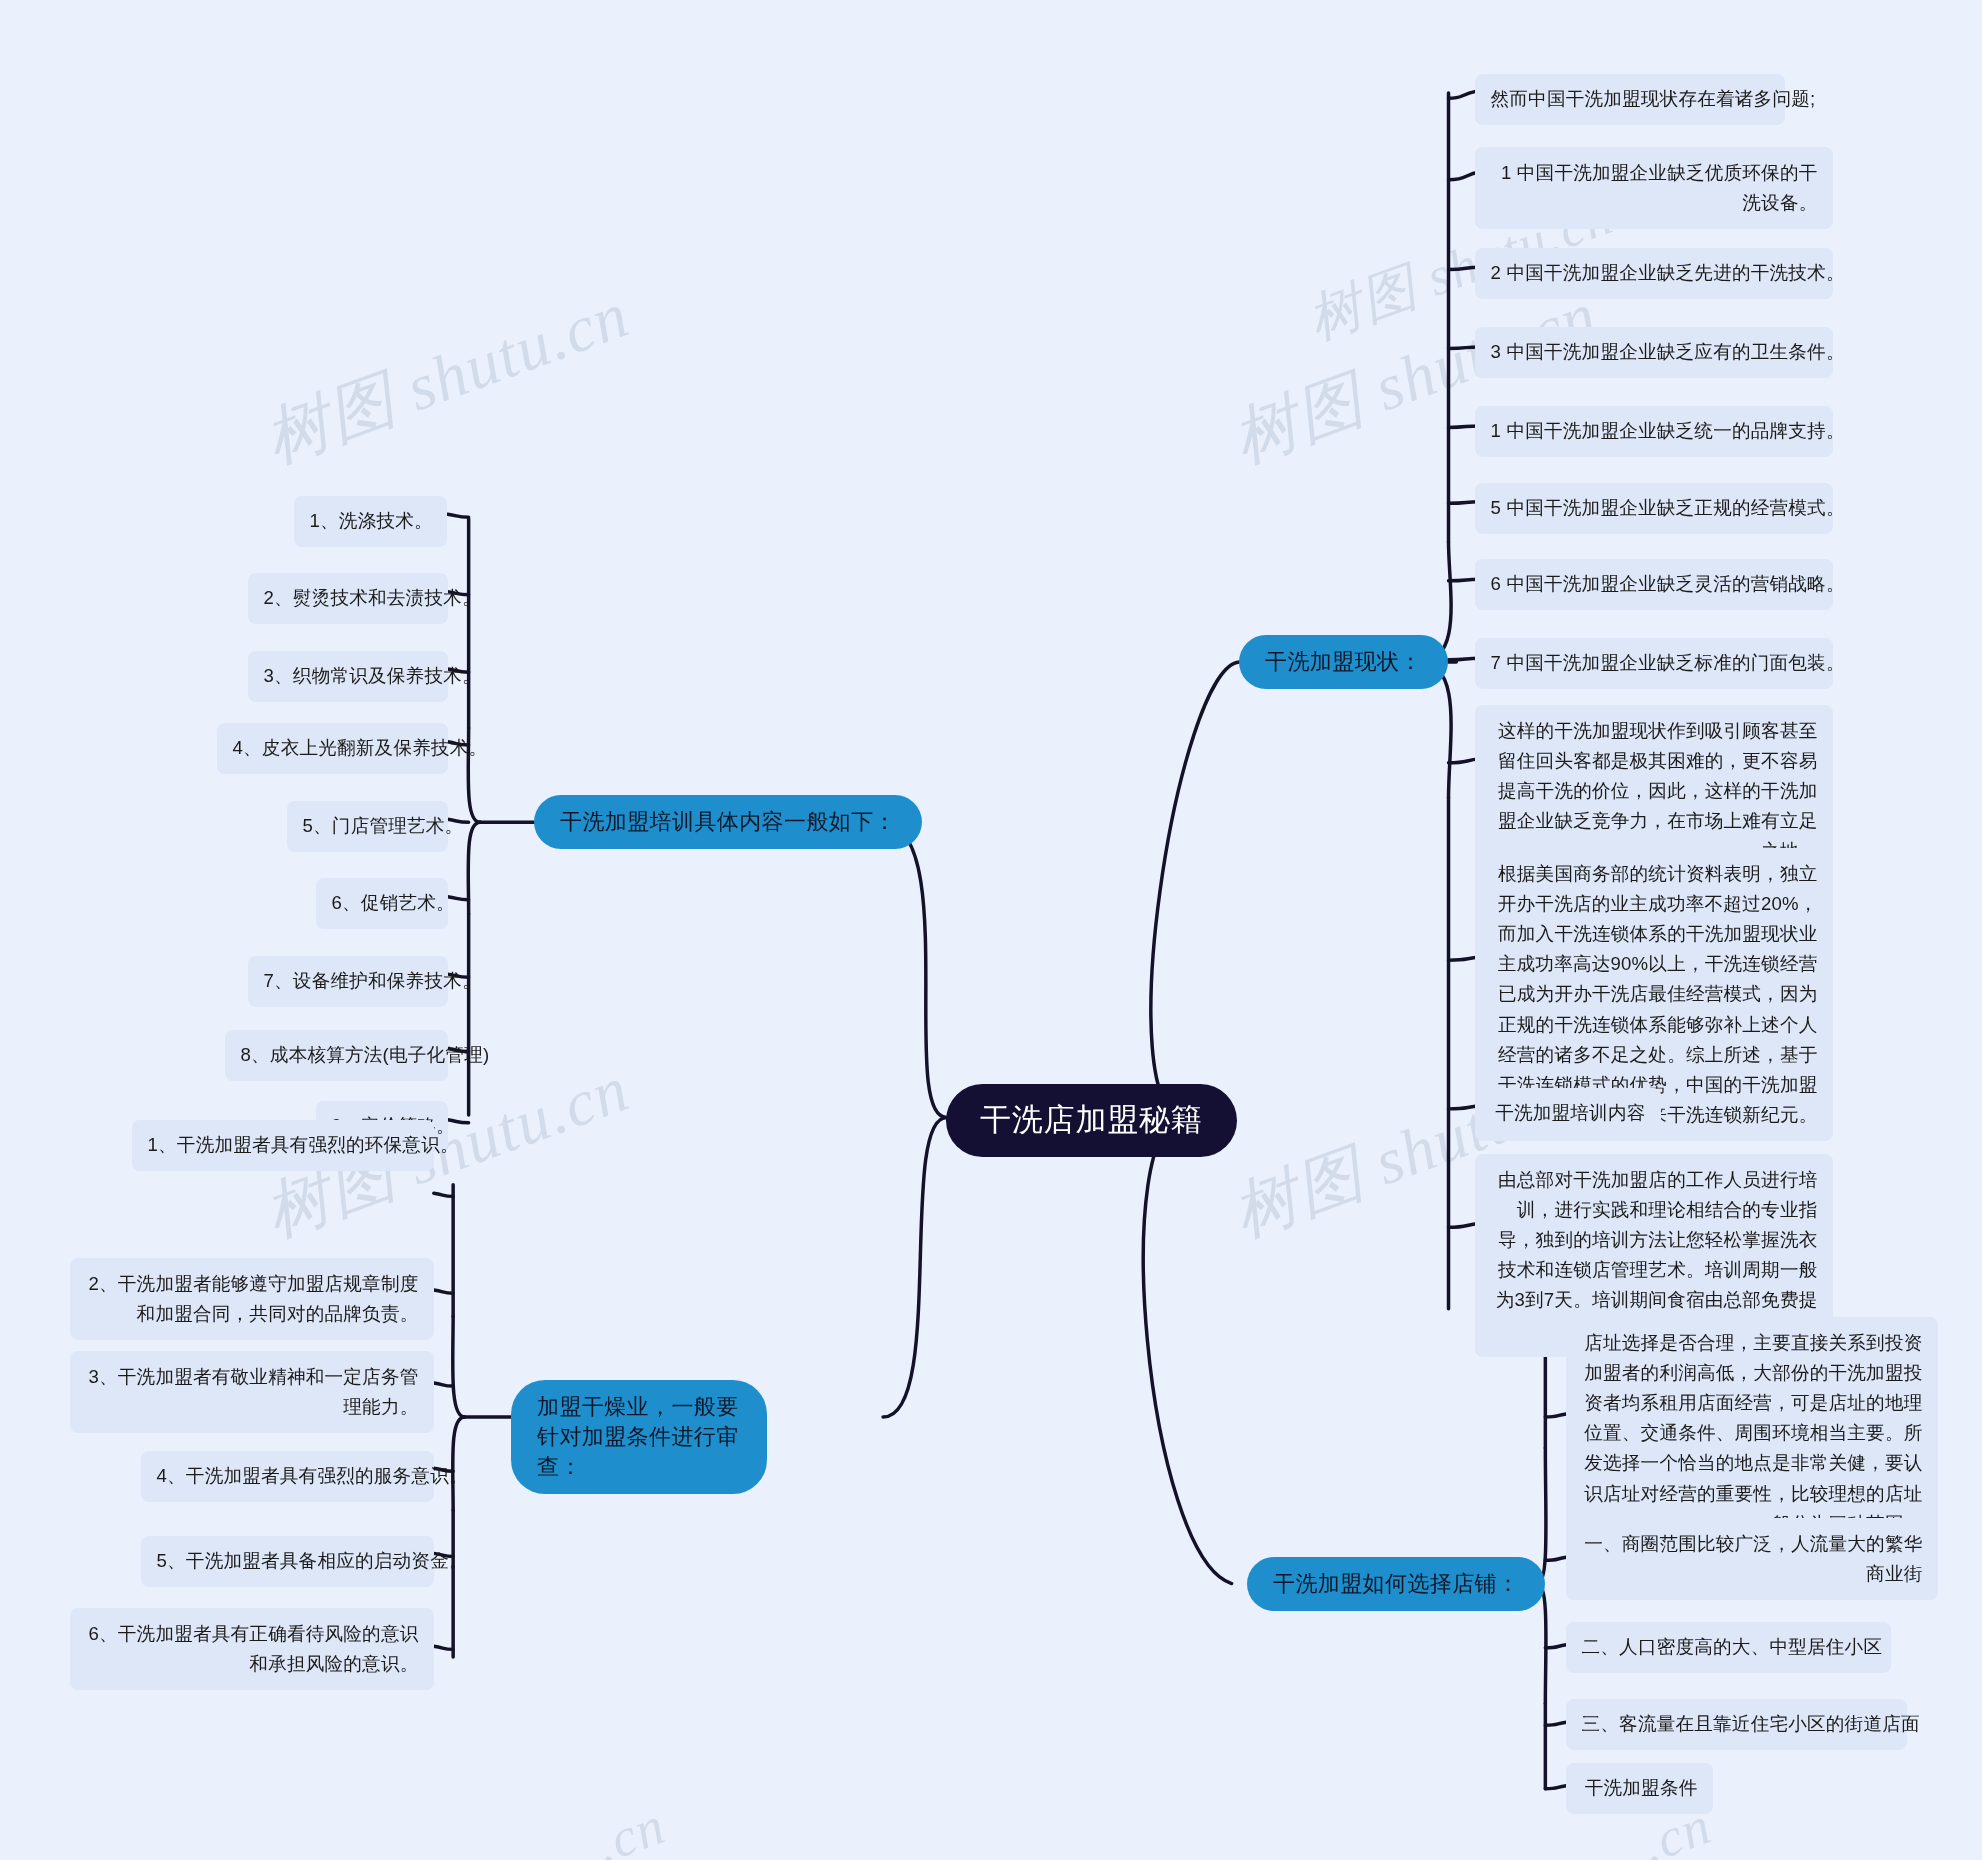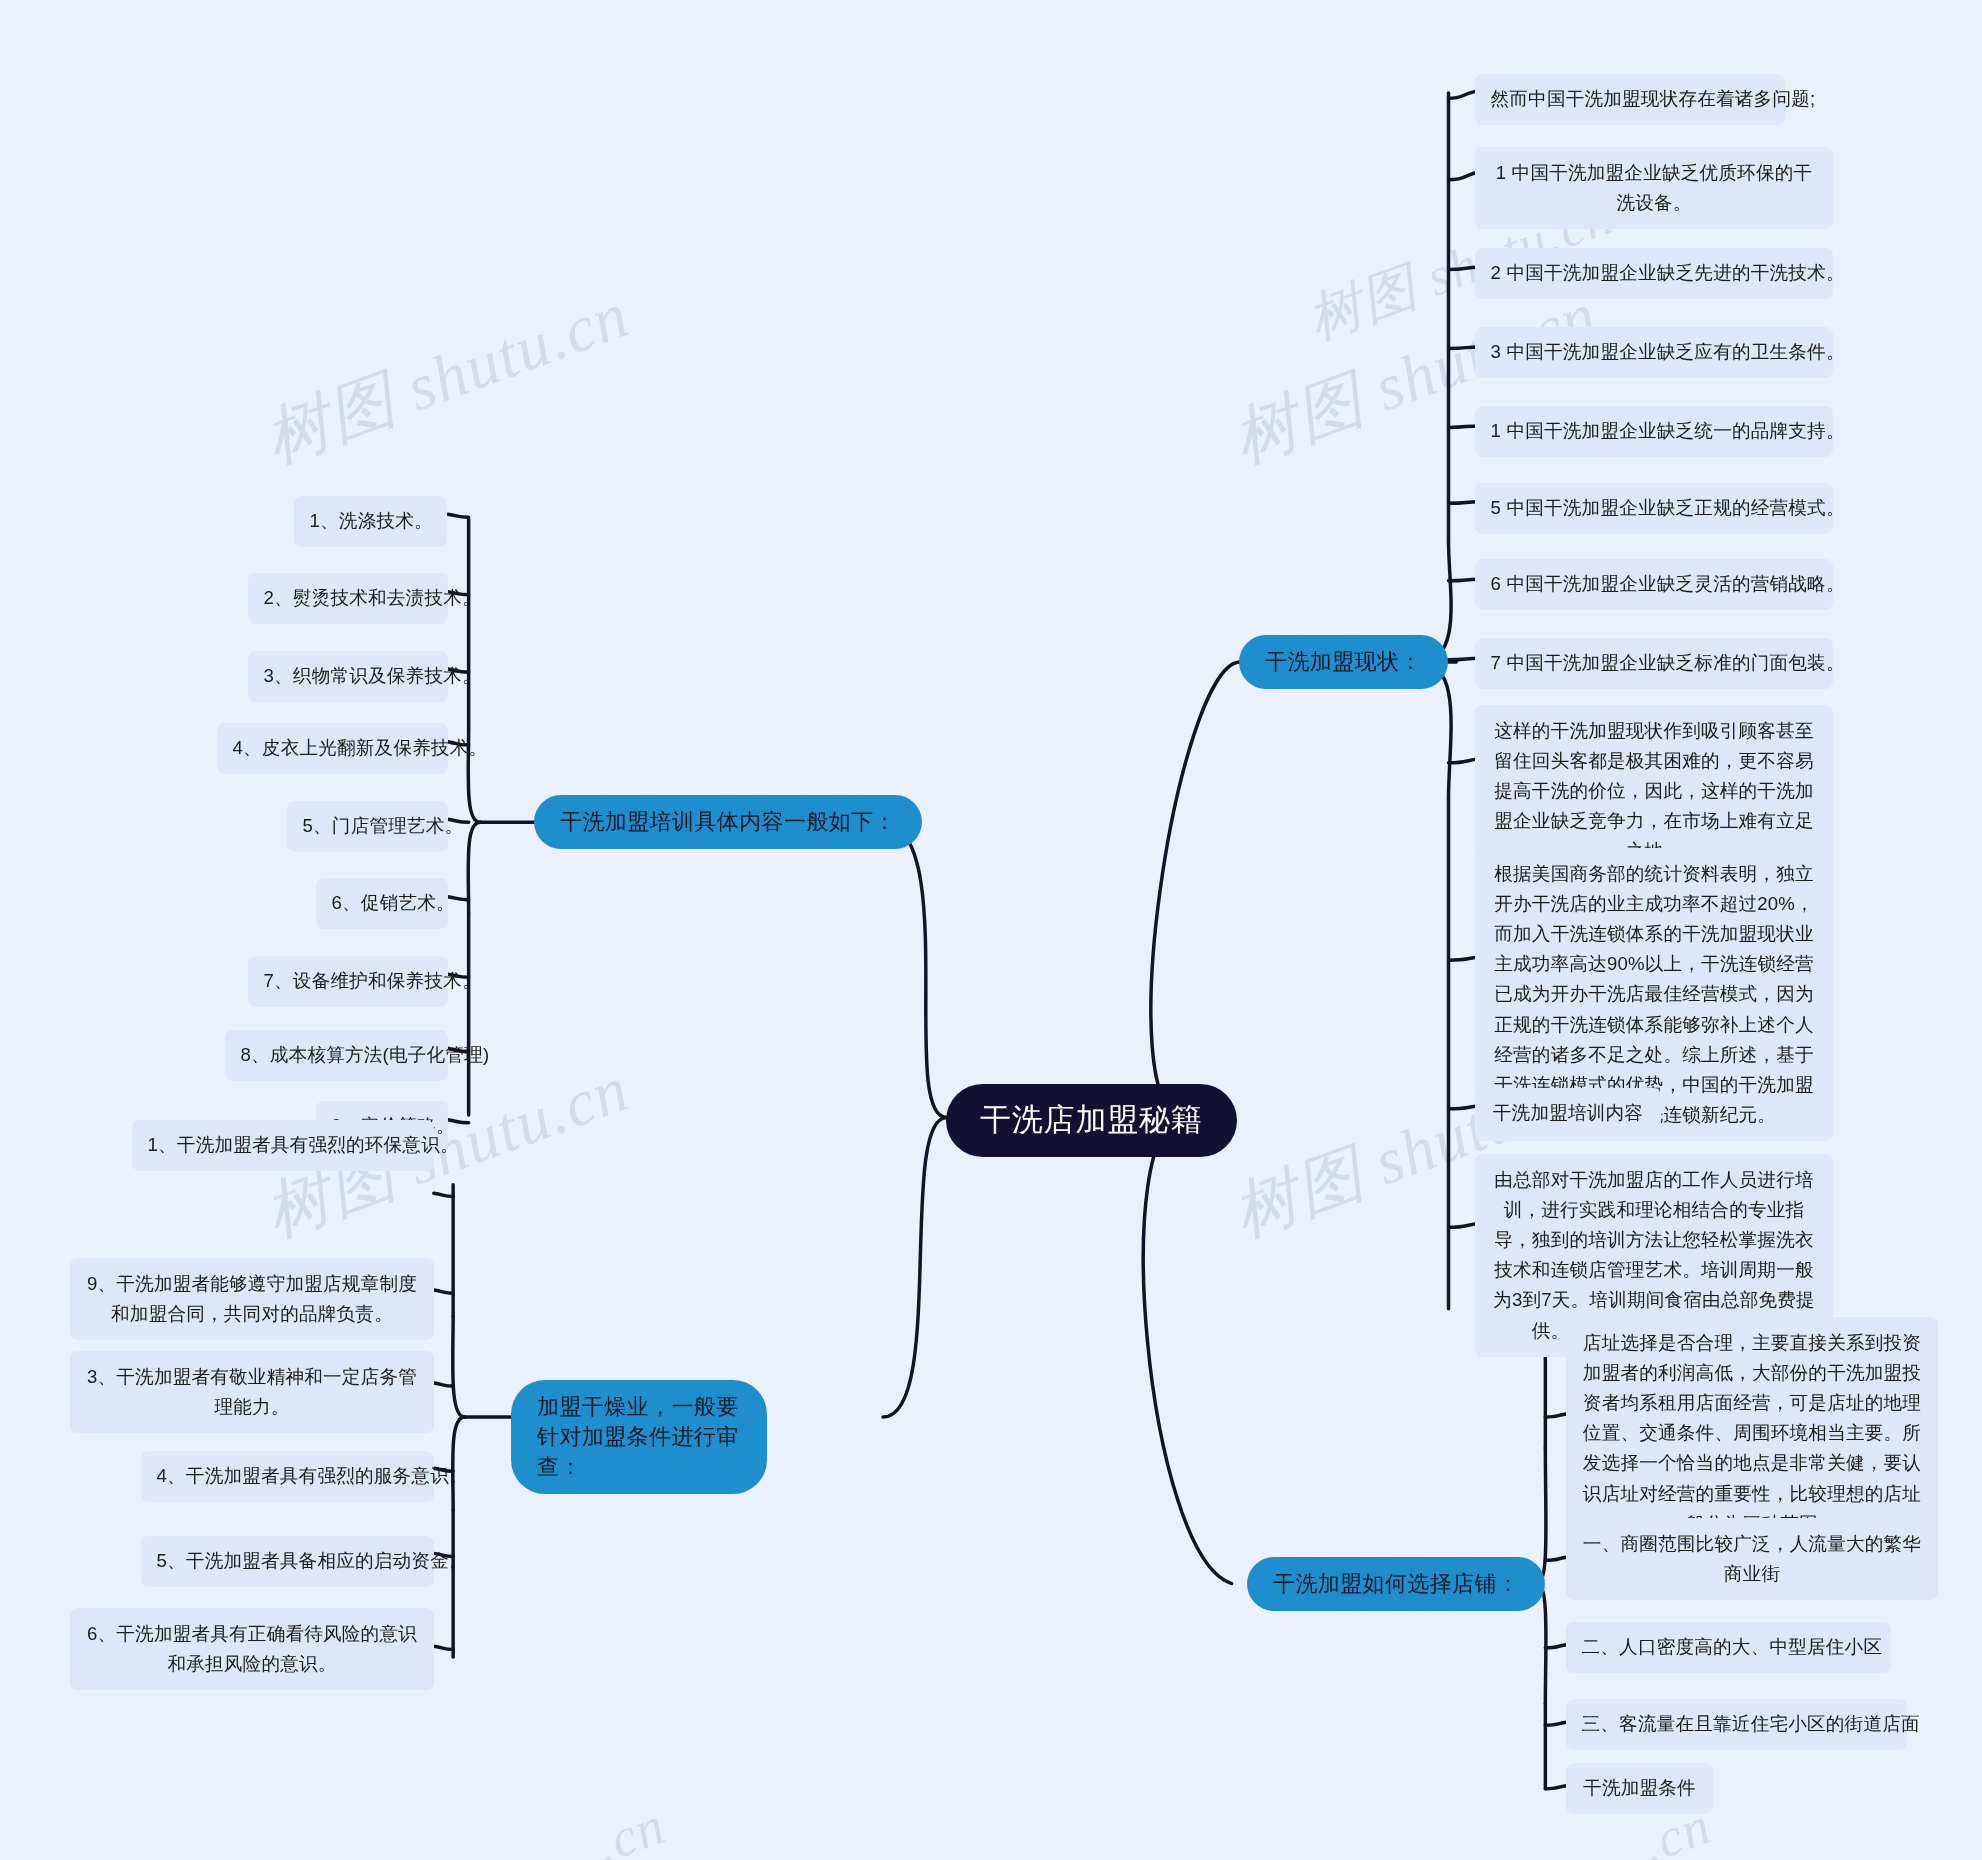--- a/index.html
+++ b/index.html
@@ -79,21 +79,21 @@
     border-radius: 7.7px;
     font-size: 18.6px;
     line-height: 1.55;
     padding: 11px 15.5px;
     letter-spacing: 0.2px;
   }
   .leaf-node.para {
     line-height: 1.62;
   }
   .align-right { text-align: right; }
-  .align-left  { text-align: center; }
+  .align-left  { text-align: right; }
   .nowrap { white-space: nowrap; }
 </style>
 </head>
 <body>
 
 <div id="canvas">
 
   <div class="wm" style="left:256px; top:333px;">树图 shutu.cn</div>
   <div class="wm" style="left:1224px; top:333px;">树图 shutu.cn</div>
   <div class="wm" style="left:256px; top:1107px;">树图 shutu.cn</div>
@@ -180,21 +180,21 @@
   <div class="node leaf-node align-right nowrap" style="left:217px; top:723px; width:231px;">4、皮衣上光翻新及保养技术。</div>
   <div class="node leaf-node align-right nowrap" style="left:287px; top:801px; width:161px;">5、门店管理艺术。</div>
   <div class="node leaf-node align-right nowrap" style="left:316px; top:878px; width:132px;">6、促销艺术。</div>
   <div class="node leaf-node align-right nowrap" style="left:248px; top:956px; width:200px;">7、设备维护和保养技术。</div>
   <div class="node leaf-node align-right nowrap" style="left:225px; top:1030px; width:223px;">8、成本核算方法(电子化管理)</div>
   <div class="node leaf-node align-right nowrap" style="left:316px; top:1101px; width:132px;">9、定价策略。</div>
 
   <div class="node branch-node" style="left:511px; top:1380px; width:256px;">加盟干燥业，一般要针对加盟条件进行审查：</div>
 
   <div class="node leaf-node align-right nowrap" style="left:132px; top:1120px; width:302px;">1、干洗加盟者具有强烈的环保意识。</div>
-  <div class="node leaf-node align-left para" style="left:70px;  top:1258px; width:364px;">9、干洗加盟者能够遵守加盟店规章制度和加盟合同，共同对的品牌负责。</div>
+  <div class="node leaf-node align-left para" style="left:70px;  top:1258px; width:364px;">2、干洗加盟者能够遵守加盟店规章制度和加盟合同，共同对的品牌负责。</div>
   <div class="node leaf-node align-left para" style="left:70px;  top:1351px; width:364px;">3、干洗加盟者有敬业精神和一定店务管理能力。</div>
   <div class="node leaf-node align-right nowrap" style="left:141px; top:1451px; width:293px;">4、干洗加盟者具有强烈的服务意识。</div>
   <div class="node leaf-node align-right nowrap" style="left:141px; top:1536px; width:293px;">5、干洗加盟者具备相应的启动资金。</div>
   <div class="node leaf-node align-left para" style="left:70px;  top:1608px; width:364px;">6、干洗加盟者具有正确看待风险的意识和承担风险的意识。</div>
 
   <div class="node branch-node nowrap" style="left:1239px; top:635px;">干洗加盟现状：</div>
 
   <div class="node leaf-node align-left nowrap" style="left:1475px; top:74px;  width:310px;">然而中国干洗加盟现状存在着诸多问题;</div>
   <div class="node leaf-node align-left para" style="left:1475px; top:147px; width:358px;">1 中国干洗加盟企业缺乏优质环保的干洗设备。</div>
   <div class="node leaf-node align-left nowrap" style="left:1475px; top:248px; width:358px;">2 中国干洗加盟企业缺乏先进的干洗技术。</div>

